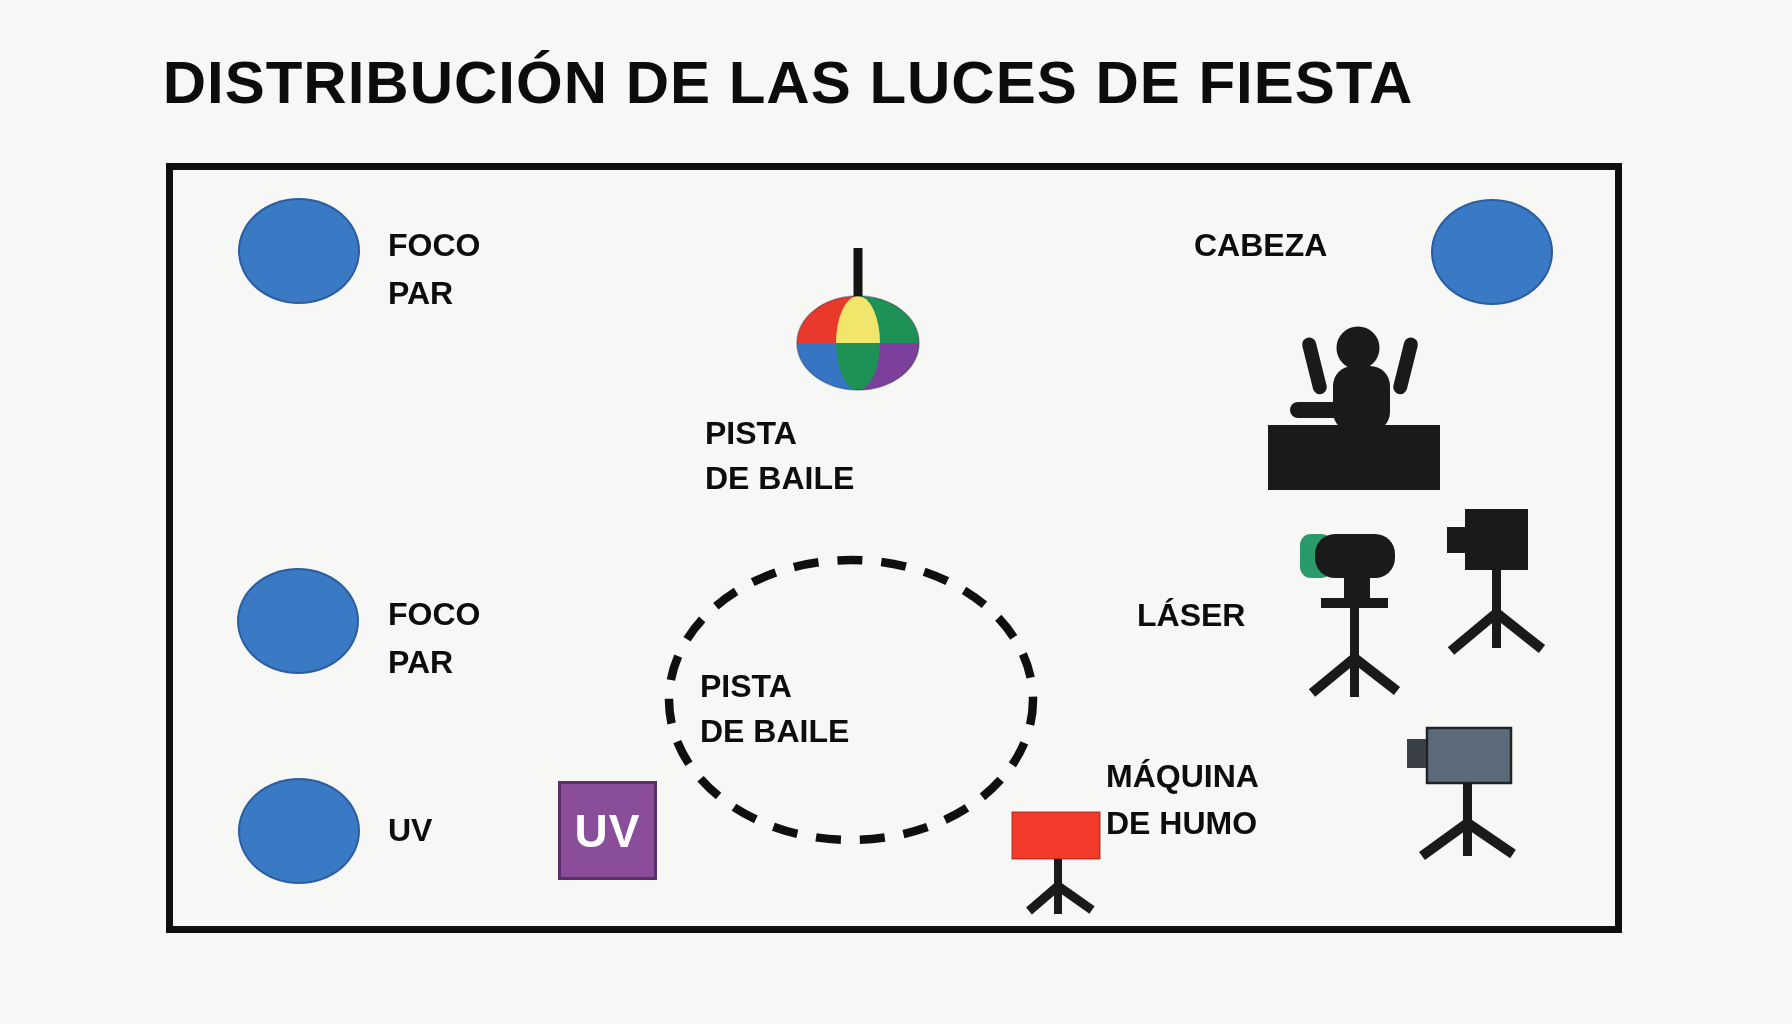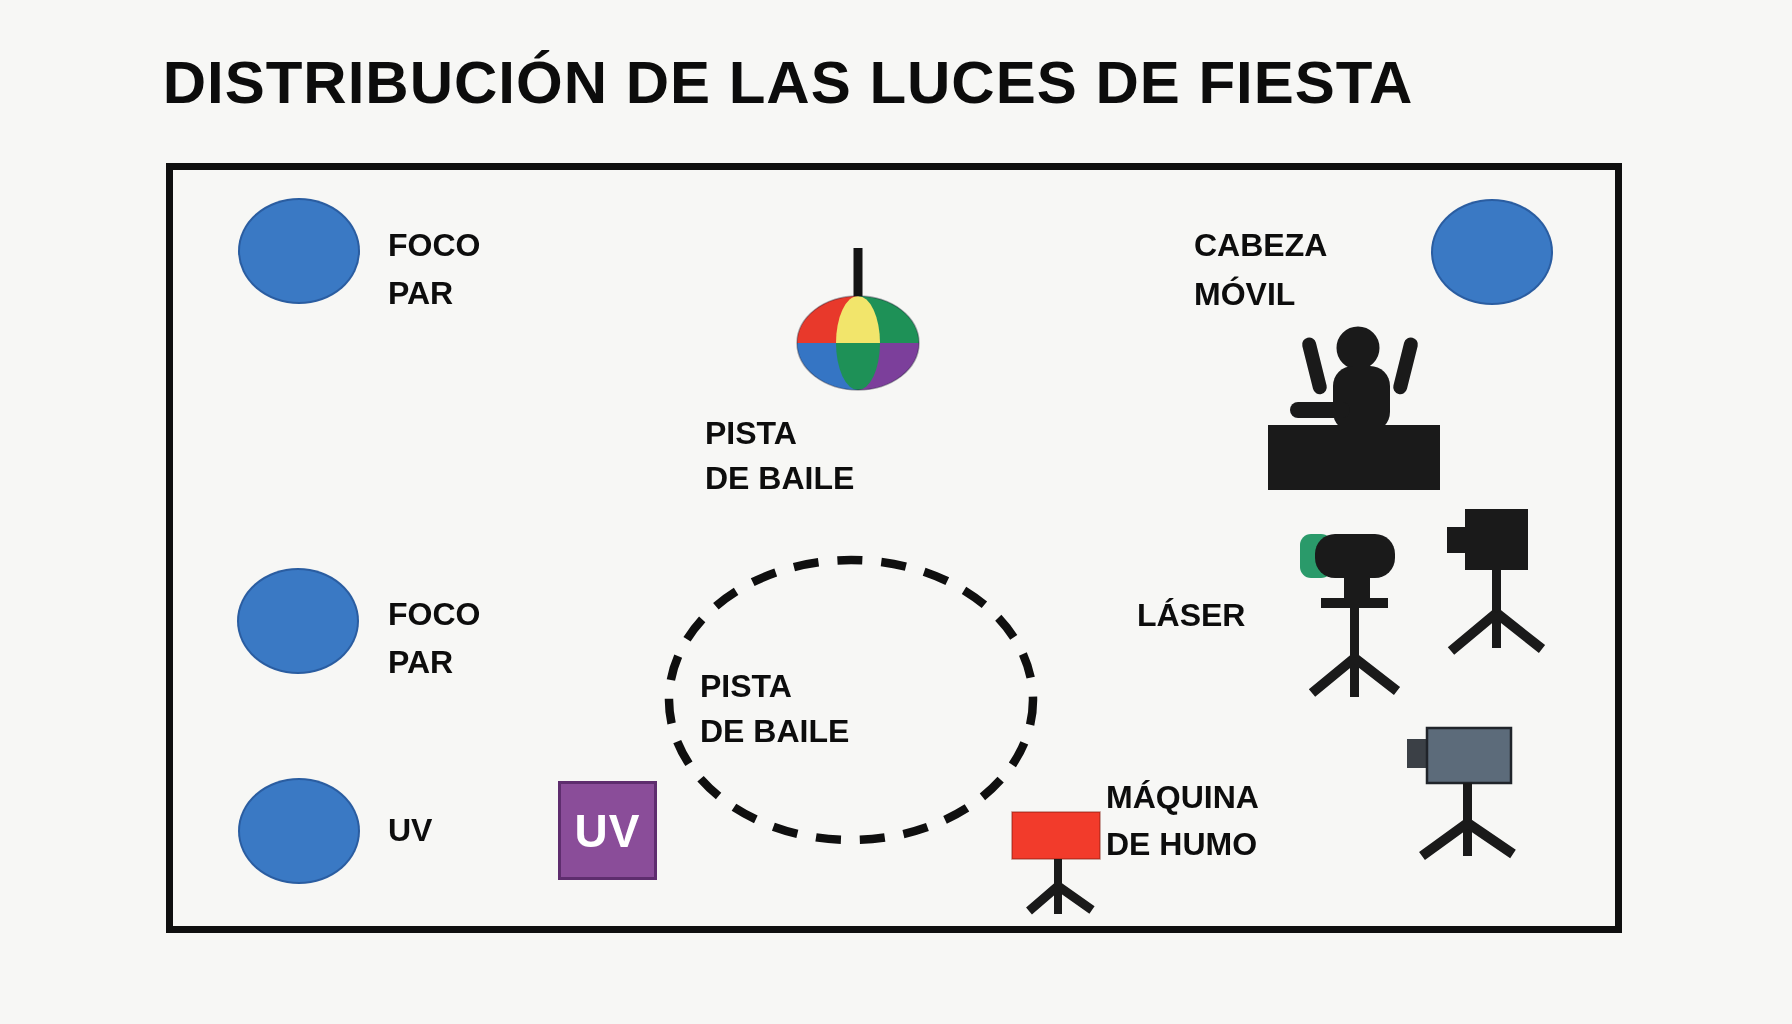--- a/index.html
+++ b/index.html
@@ -97,21 +97,20 @@
     </g>
     <ellipse cx="65" cy="95" rx="61" ry="47" fill="none" stroke="rgba(20,20,40,0.35)" stroke-width="1.5"></ellipse>
   </svg>
   <div class="abs label centered" style="left:705px;top:411px;width:300px;line-height:45px;">
     <span class="line">PISTA</span>
     <span class="line">DE BAILE</span>
   </div>
 
   <div class="abs label" style="left:1158px;top:221px;line-height:49px;margin-left:36px;">
     <span class="line">CABEZA</span>
-    <span class="line">MÓVIL</span>
   </div>
   <div class="abs circle-light" style="left: 1431px; top: 199px; background: rgb(58, 121, 196);"></div>
 
   <svg class="abs" style="left:1250px;top:310px;" width="200" height="190" viewBox="0 0 200 190">
     <g fill="#1a1a1a">
       <rect x="64" y="26" width="14" height="58" rx="7" transform="rotate(-14 71 82)"></rect>
       <rect x="142" y="26" width="14" height="58" rx="7" transform="rotate(14 149 82)"></rect>
       <circle cx="108" cy="38" r="24" stroke="#f7f7f5" stroke-width="5"></circle>
       <rect x="83" y="56" width="57" height="66" rx="20"></rect>
       <rect x="40" y="92" width="60" height="16" rx="8"></rect>
@@ -146,21 +145,21 @@
   <div class="abs uv-square" style="background: rgb(138, 77, 153);">
     <span class="uv-text">UV</span>
   </div>
 
   <svg class="abs" style="left:1008px;top:810px;" width="100" height="105" viewBox="0 0 100 105">
     <rect x="4" y="2" width="88" height="47" stroke="rgba(130,25,12,0.5)" stroke-width="1.5" fill="#f23b2b"></rect>
     <rect x="46" y="49" width="8" height="55" fill="#1a1a1a"></rect>
     <path d="M50 76 L21 101 M50 76 L84 100" stroke="#1a1a1a" stroke-width="9" fill="none"></path>
   </svg>
 
-  <div class="abs label centered" style="left:1106px;top:774px;width:300px;line-height:47px;">
+  <div class="abs label centered" style="left:1106px;top:753px;width:300px;line-height:47px;">
     <span class="line">MÁQUINA</span>
     <span class="line">DE HUMO</span>
   </div>
   <svg class="abs" style="left:1405px;top:725px;" width="112" height="135" viewBox="0 0 112 135">
     <rect x="2" y="14" width="21" height="29" fill="#3b4046"></rect>
     <rect x="22" y="3" width="84" height="55" stroke="#20242a" stroke-width="2.5" fill="#5c6b7a"></rect>
     <rect x="58" y="58" width="9" height="73" fill="#1a1a1a"></rect>
     <path d="M62.5 98 L17 131 M62.5 98 L108 129" stroke="#1a1a1a" stroke-width="10" fill="none"></path>
   </svg>
 

